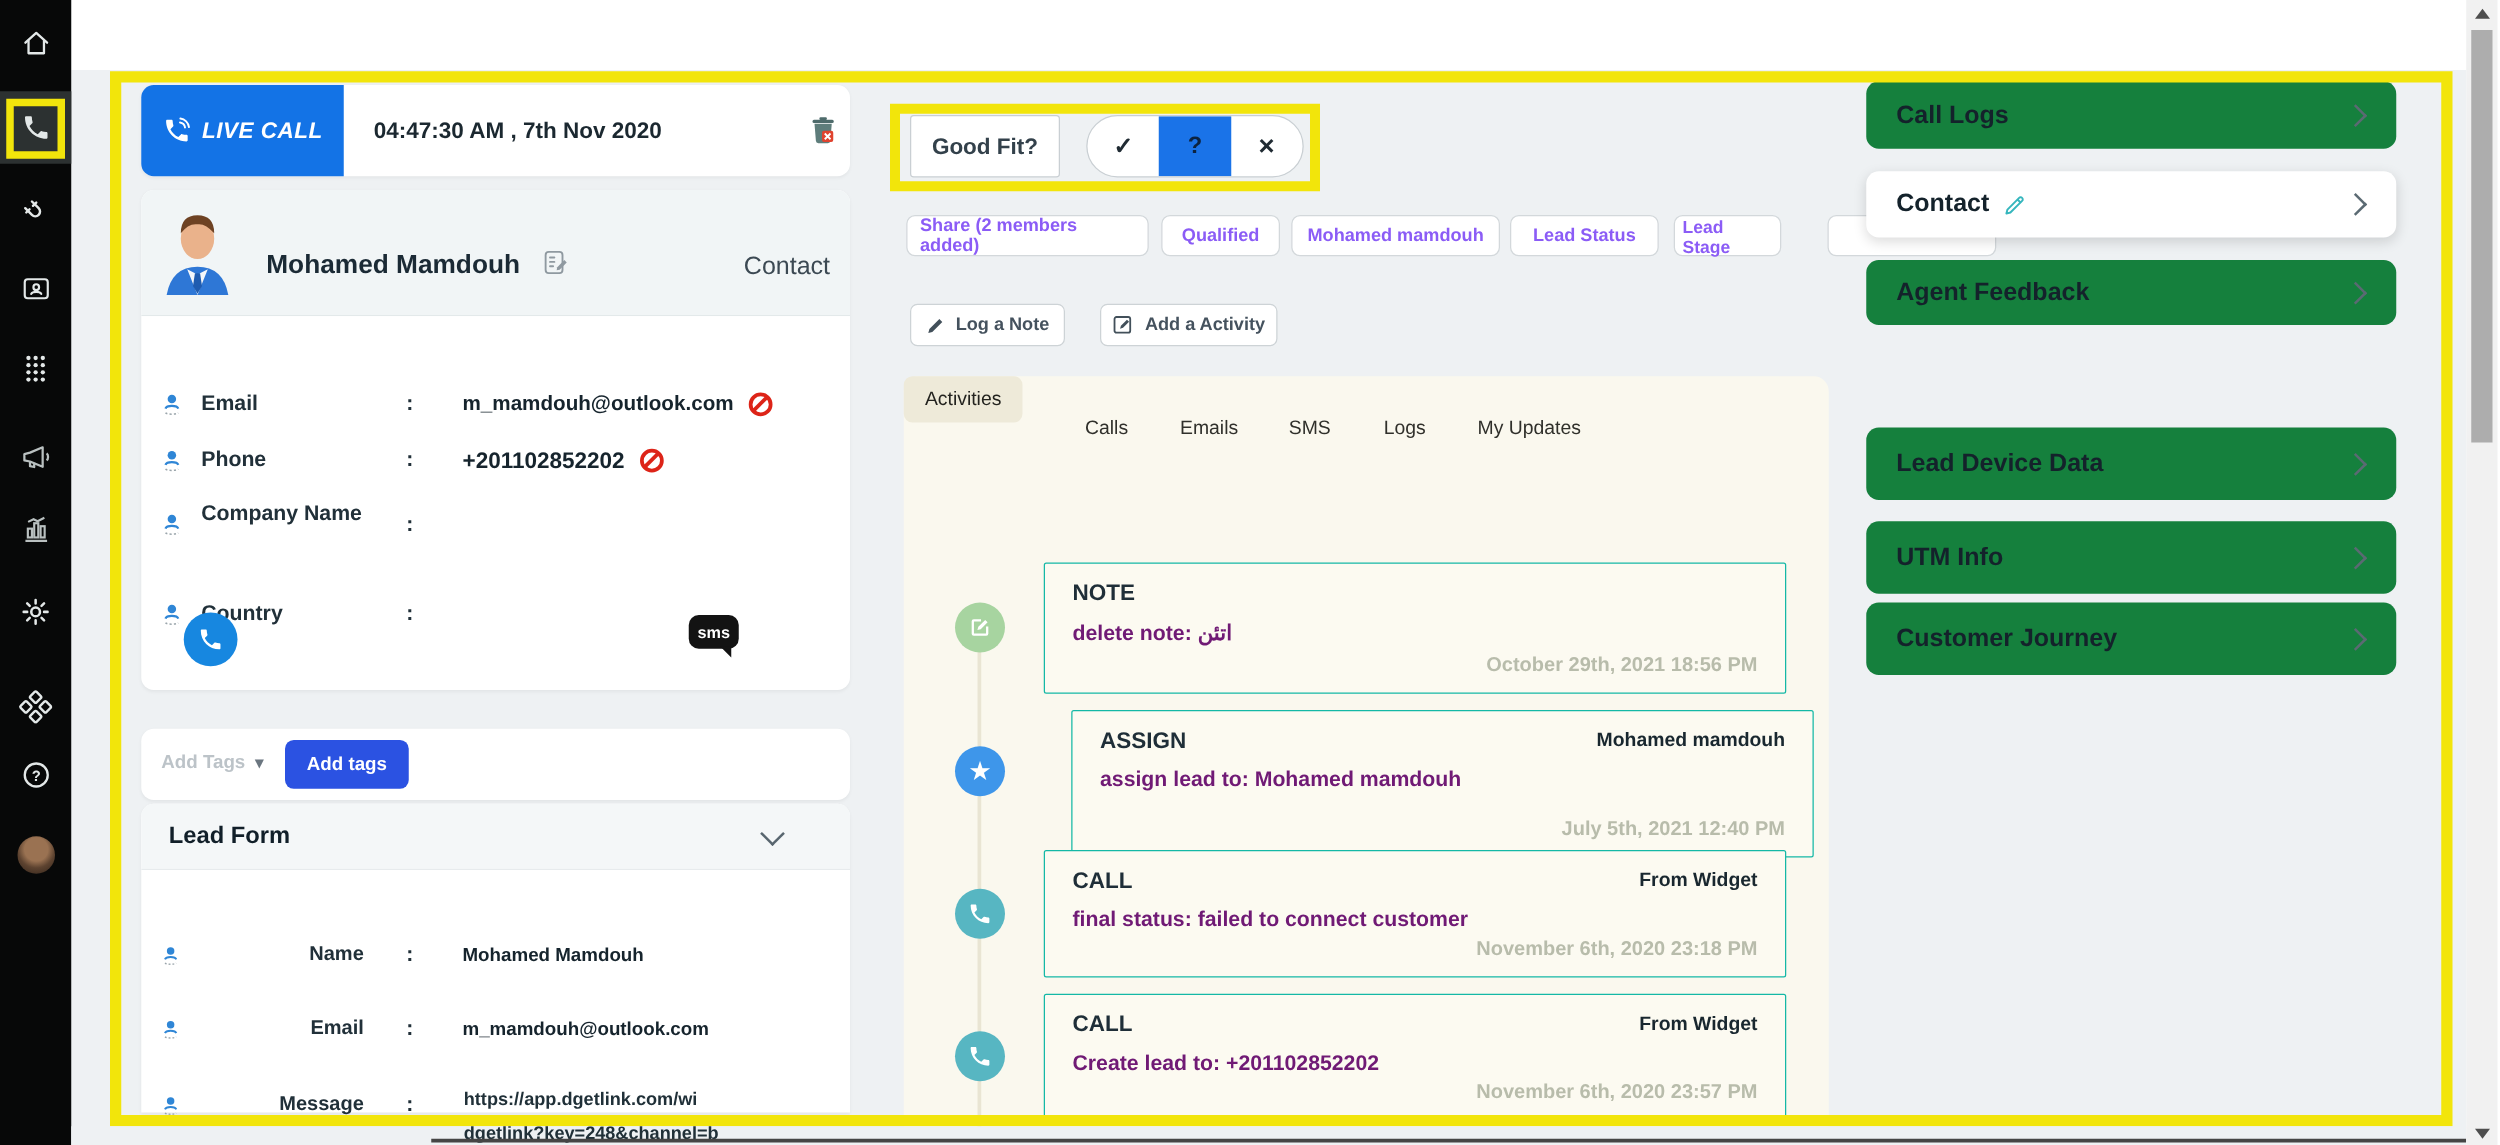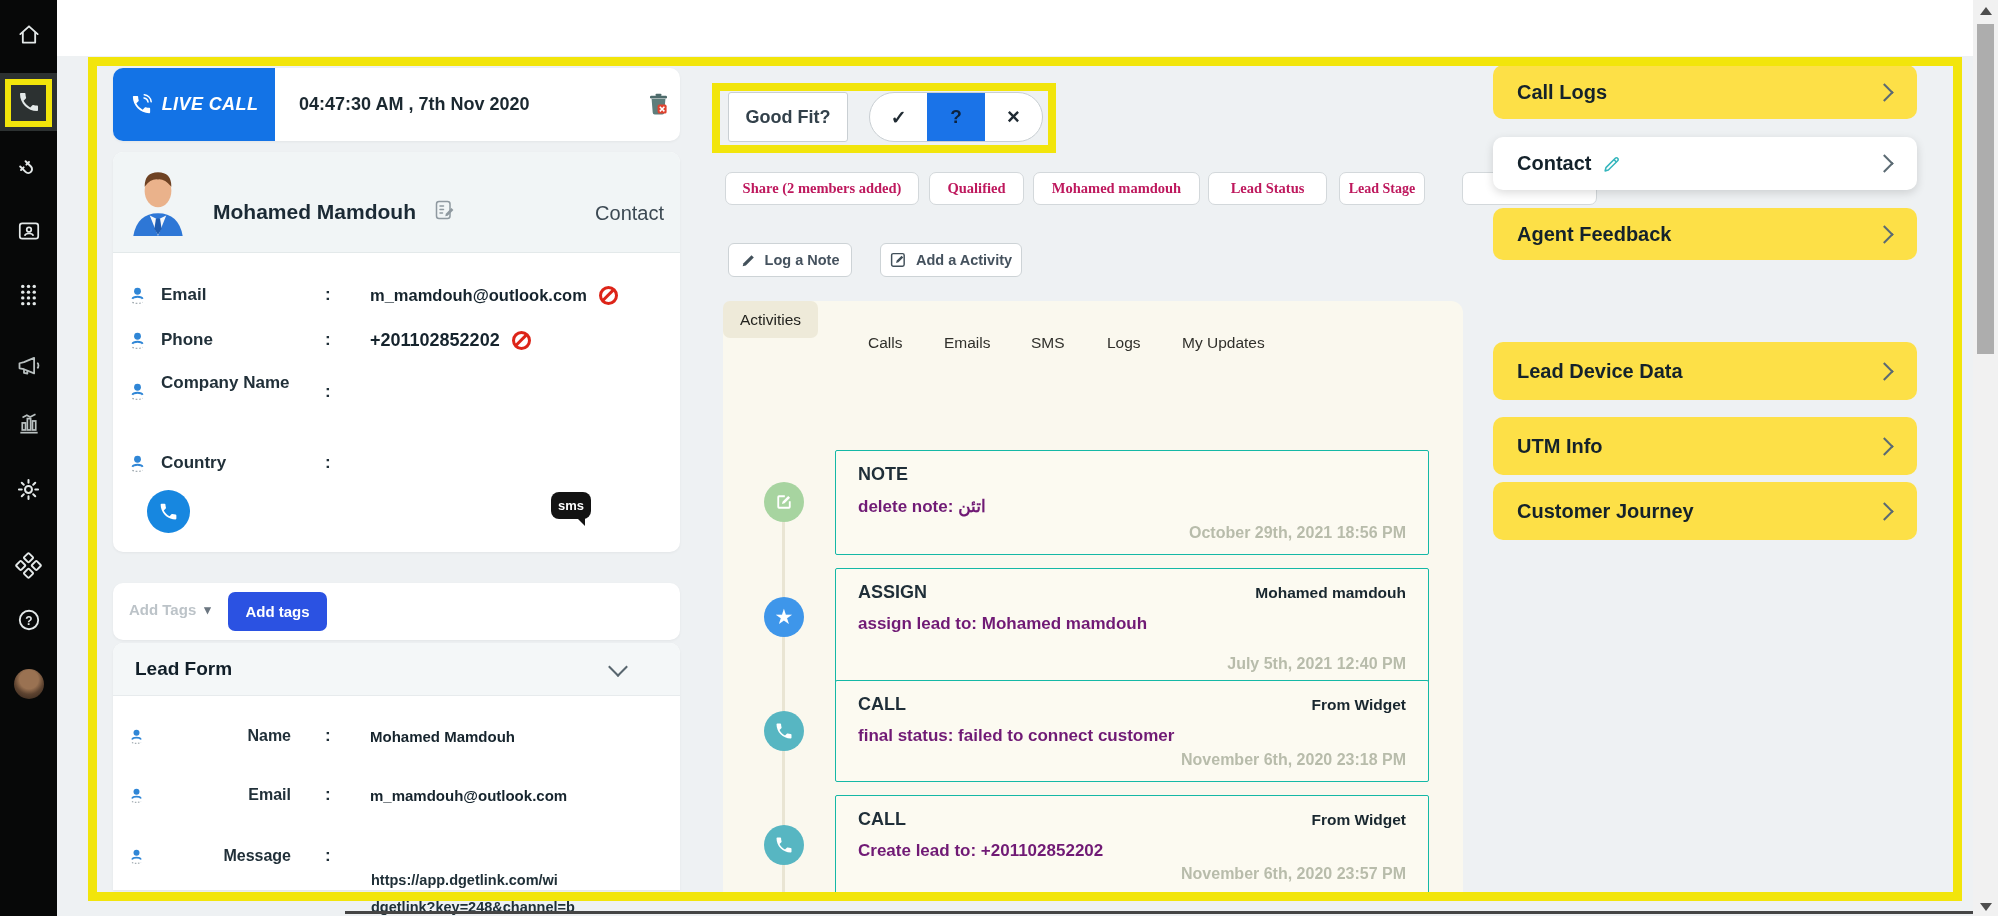--- a/index.html
+++ b/index.html
@@ -31,21 +31,21 @@
   #live-ts{position:absolute;left:186px;top:0;height:73px;display:flex;align-items:center;
            font-size:18px;font-weight:700;color:#1b2830;}
   #trash-btn{position:absolute;right:12px;top:0;height:73px;display:flex;align-items:center;}
   
   #contact-card{left:113px;top:152px;width:567px;height:400px;}
   #contact-head{position:absolute;left:0;top:0;width:567px;height:100px;background:#f1f5f6;
                 border-radius:10px 10px 0 0;border-bottom:1px solid #e3e9ea;}
   #contact-name{position:absolute;left:100px;top:48px;font-size:21px;font-weight:700;color:#1b2a35;}
   #contact-type{position:absolute;right:16px;top:50px;font-size:20px;color:#3c4953;}
   #notes-icon{position:absolute;left:320px;top:46px;}
-  .f-row{position:absolute;left:0;width:567px;display:flex;align-items:center;}
+  .f-row{position:absolute;left:0;width:567px;display:flex;align-items:center;margin-top:28px;}
   .f-icon{position:absolute;left:16px;}
   .f-label{position:absolute;left:48px;font-size:17px;font-weight:700;color:#213039;width:130px;line-height:1.35;}
   .f-sep{position:absolute;left:212px;font-size:17px;font-weight:700;color:#213039;}
   .f-val{position:absolute;left:257px;font-size:16.5px;font-weight:700;color:#16242d;display:flex;align-items:center;gap:12px;white-space:nowrap;}
   .no-sign{position:relative;display:inline-block;width:19px;height:19px;border:3px solid #dd2418;border-radius:50%;box-sizing:border-box;}
   .no-sign::after{content:'';position:absolute;left:50%;top:50%;width:2.6px;height:15px;background:#dd2418;
                   transform:translate(-50%,-50%) rotate(45deg);}
   #call-circle{position:absolute;left:34px;top:338px;width:43px;height:43px;border-radius:50%;background:#1787e0;
                display:flex;align-items:center;justify-content:center;}
   #sms-bubble{position:absolute;left:438px;top:340px;width:40px;height:27px;background:#131313;border-radius:8px;
@@ -70,40 +70,40 @@
   #lf-url1{position:absolute;left:258px;top:229px;font-size:14.5px;font-weight:700;color:#203038;white-space:nowrap;}
   
   #goodfit-label{left:728px;top:92px;width:120px;height:50px;background:#fff;border:1px solid #c9cfd3;border-radius:3px;
                  display:flex;align-items:center;justify-content:center;font-size:18px;font-weight:600;color:#33414b;box-sizing:border-box;}
   #goodfit-pill{left:869px;top:92px;width:174px;height:50px;background:#fff;border:1px solid #c9cfd3;border-radius:25px;
                 display:flex;overflow:hidden;box-sizing:border-box;}
   .gf-opt{flex:1;display:flex;align-items:center;justify-content:center;font-size:19px;font-weight:800;color:#202b33;}
   .gf-opt.sel{background:#1a73e8;color:#0c2340;}
   
   .qtag{position:absolute;top:172px;height:33px;background:#fff;border:1px solid #d3d8db;border-radius:7px;
-        display:flex;align-items:center;justify-content:center;font-size:14.5px;font-weight:600;color:#be185d;
-        box-sizing:border-box;padding:0 10px;font-family:Liberation Serif, serif;}
+        display:flex;align-items:center;justify-content:center;font-size:14.5px;font-weight:600;color:#8b5cf6;
+        box-sizing:border-box;padding:0 10px;}
   
   .act-btn{position:absolute;top:243px;height:34px;background:#fff;border:1px solid #cdd3d6;border-radius:6px;
            display:flex;align-items:center;justify-content:center;gap:9px;font-size:14.5px;font-weight:600;color:#45525e;
            box-sizing:border-box;}
   
   #activities-panel{left:723px;top:301px;width:740px;height:615px;background:#faf8ee;border-radius:12px 12px 0 0;}
   .tab{position:absolute;top:33px;font-size:15.5px;color:#30302b;}
   #tab-activities{left:26px;top:23px;width:95px;height:37px;background:#eeead9;border-radius:7px;
                   display:flex;align-items:center;justify-content:center;font-size:15.5px;color:#23231f;}
   #tl-line{position:absolute;left:59px;top:195px;width:3px;height:420px;background:#e9e5d3;}
   .tl-icon{position:absolute;left:41px;width:40px;height:40px;border-radius:50%;display:flex;align-items:center;justify-content:center;color:#fff;}
   .tl-card{position:absolute;left:112px;width:594px;background:#fcfaf1;border:1px solid #14b8a6;border-radius:2px;box-sizing:border-box;}
   .tl-title{position:absolute;left:22px;top:13px;font-size:18px;font-weight:600;color:#1f2e38;}
   .tl-meta{position:absolute;right:22px;top:15px;font-size:15.5px;font-weight:700;color:#19272f;}
   .tl-body{position:absolute;left:22px;top:45px;font-size:17px;font-weight:600;color:#701a75;}
   .tl-ts{position:absolute;right:22px;bottom:12px;font-size:16px;font-weight:700;color:#b8bcab;}
   
-  .rp-row{position:absolute;left:1493px;width:424px;background:#fde047;border-radius:10px;z-index:20;
+  .rp-row{position:absolute;left:1493px;width:424px;background:#15803d;border-radius:10px;z-index:20;
           display:flex;align-items:center;box-sizing:border-box;padding:0 24px;}
   .rp-label{font-size:20px;font-weight:700;color:#14222b;display:flex;align-items:center;gap:10px;}
   .rp-chev{position:absolute;right:26px;width:11px;height:11px;border-top:2.5px solid #5b6a73;border-right:2.5px solid #5b6a73;
            transform:rotate(45deg);}
   #rp-contact{background:#fff;box-shadow:0 3px 10px rgba(0,0,0,.14);z-index:21;}
   
   #bottom-mask{left:57px;top:901px;width:1916px;height:15px;background:#eef1f3;z-index:46;overflow:hidden;}
   #lf-url2{position:absolute;left:314px;top:-2px;font-size:14.5px;font-weight:700;color:#203038;white-space:nowrap;}
   #bottom-line{position:absolute;left:288px;top:10px;width:1628px;height:3px;background:#454545;}
   
@@ -421,21 +421,21 @@
       <svg width="20" height="20" viewBox="0 0 24 24">
           <path fill="#fff" d="M6.62 10.79c1.44 2.83 3.76 5.14 6.59 6.59l2.2-2.2c.27-.27.67-.36 1.02-.24 1.12.37 2.33.57 3.57.57.55 0 1 .45 1 1V20c0 .55-.45 1-1 1-9.39 0-17-7.61-17-17 0-.55.45-1 1-1h3.5c.55 0 1 .45 1 1 0 1.25.2 2.45.57 3.57.11.35.03.74-.25 1.02l-2.2 2.2z"></path>
         </svg>
     </div>
 
     <div class="tl-card" style="top:149px;height:105px;">
       <span class="tl-title">NOTE</span>
       <span class="tl-body">delete note: اتئن</span>
       <span class="tl-ts">October 29th, 2021 18:56 PM</span>
     </div>
-    <div class="tl-card" style="top:267px;height:118px;">
+    <div class="tl-card" style="top:267px;height:118px;margin-left:22px;">
       <span class="tl-title">ASSIGN</span>
       <span class="tl-meta">Mohamed mamdouh</span>
       <span class="tl-body">assign lead to: Mohamed mamdouh</span>
       <span class="tl-ts">July 5th, 2021 12:40 PM</span>
     </div>
     <div class="tl-card" style="top:379px;height:102px;">
       <span class="tl-title">CALL</span>
       <span class="tl-meta">From Widget</span>
       <span class="tl-body">final status: failed to connect customer</span>
       <span class="tl-ts">November 6th, 2020 23:18 PM</span>

